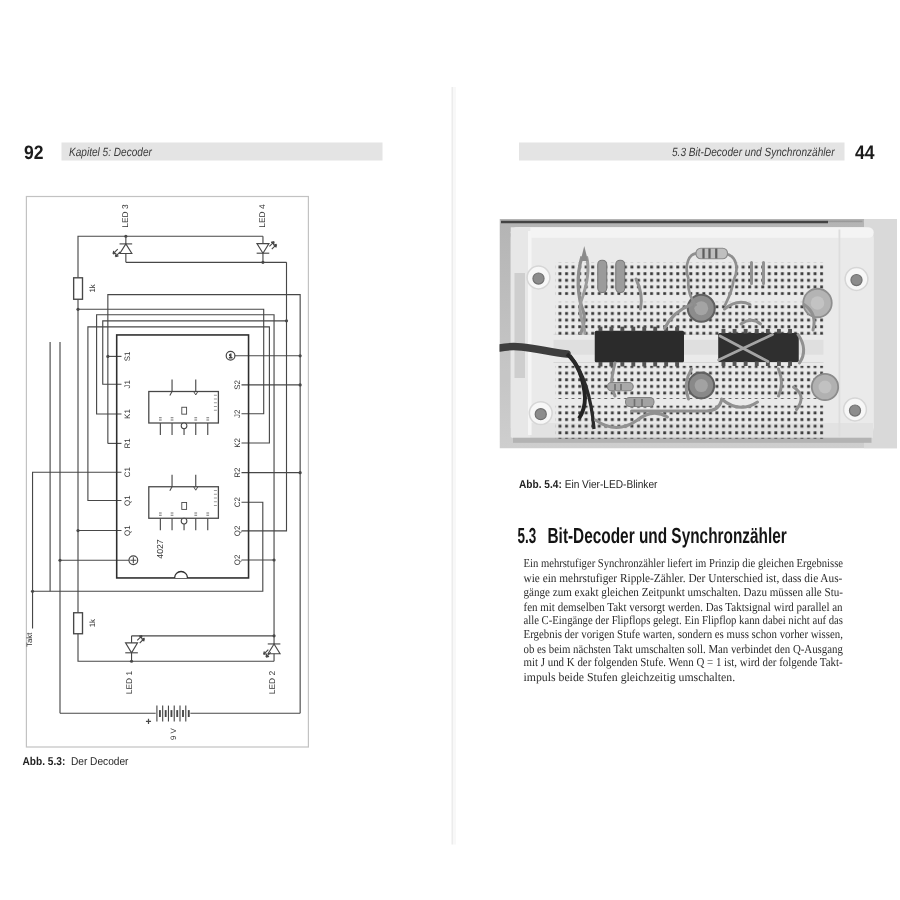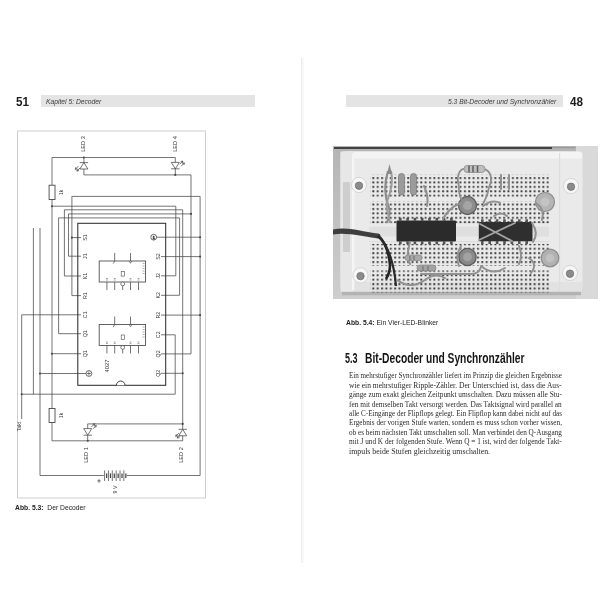--- a/index.html
+++ b/index.html
@@ -9,27 +9,27 @@
   .pgnum{font-weight:bold;font-size:13px;color:#1c1c1c;transform:scaleX(0.9);transform-origin:0 0;}
   .hbar{background:#e4e4e4;height:11.5px;}
   .hbartext{font-style:italic;font-size:8px;color:#3a3a3a;white-space:nowrap;
              transform:scaleX(0.84);transform-origin:0 0;}
 </style>
 </head>
 <body>
   <div class="abs" style="left:301px;top:58px;width:1px;height:505px;background:#ececec;"></div>
   <div class="abs" style="left:302px;top:58px;width:2px;height:505px;background:#f8f8f8;"></div>
 
-  <div class="abs pgnum" style="left:16.4px;top:93.8px;">51</div>
+  <div class="abs pgnum" style="left:16.4px;top:93.8px;">92</div>
   <div class="abs hbar" style="left:41.2px;top:95.4px;width:213.7px;"></div>
   <div class="abs hbartext" style="left:46px;top:97.2px;">Kapitel 5: Decoder</div>
 
   <div class="abs hbar" style="left:345.9px;top:95.4px;width:216.7px;"></div>
   <div class="abs hbartext" style="left:448px;top:97.2px;">5.3  Bit-Decoder und Synchronzähler</div>
-  <div class="abs pgnum" style="left:569.5px;top:93.8px;">48</div>
+  <div class="abs pgnum" style="left:569.5px;top:93.8px;">44</div>
 
   <div class="abs" style="left:0px;top:0px;"><svg width="600" height="600" viewBox="0 0 600 600" style="overflow:visible">
 <rect x="17.6" y="131" width="188" height="367" fill="none" stroke="#c2c2c2" stroke-width="0.8"></rect>
 <g fill="none" stroke="#474747" stroke-width="0.75" stroke-linecap="butt">
 <path d="M52 185.2 L52 157.5 L175.3 157.5"></path>
 <path d="M83.9 157.5 L83.9 162.6"></path>
 <path d="M79.7 162.6 L88.1 162.6"></path>
 <path d="M83.9 162.6 L79.9 169 L87.9 169 Z"></path>
 <path d="M83.9 169 L83.9 174.9"></path>
 <path d="M80.1 167.9 L76.9 171.1 M76.9 171.1 l2.1 -0.5 m-2.1 0.5 l0.5 -2.1"></path>

